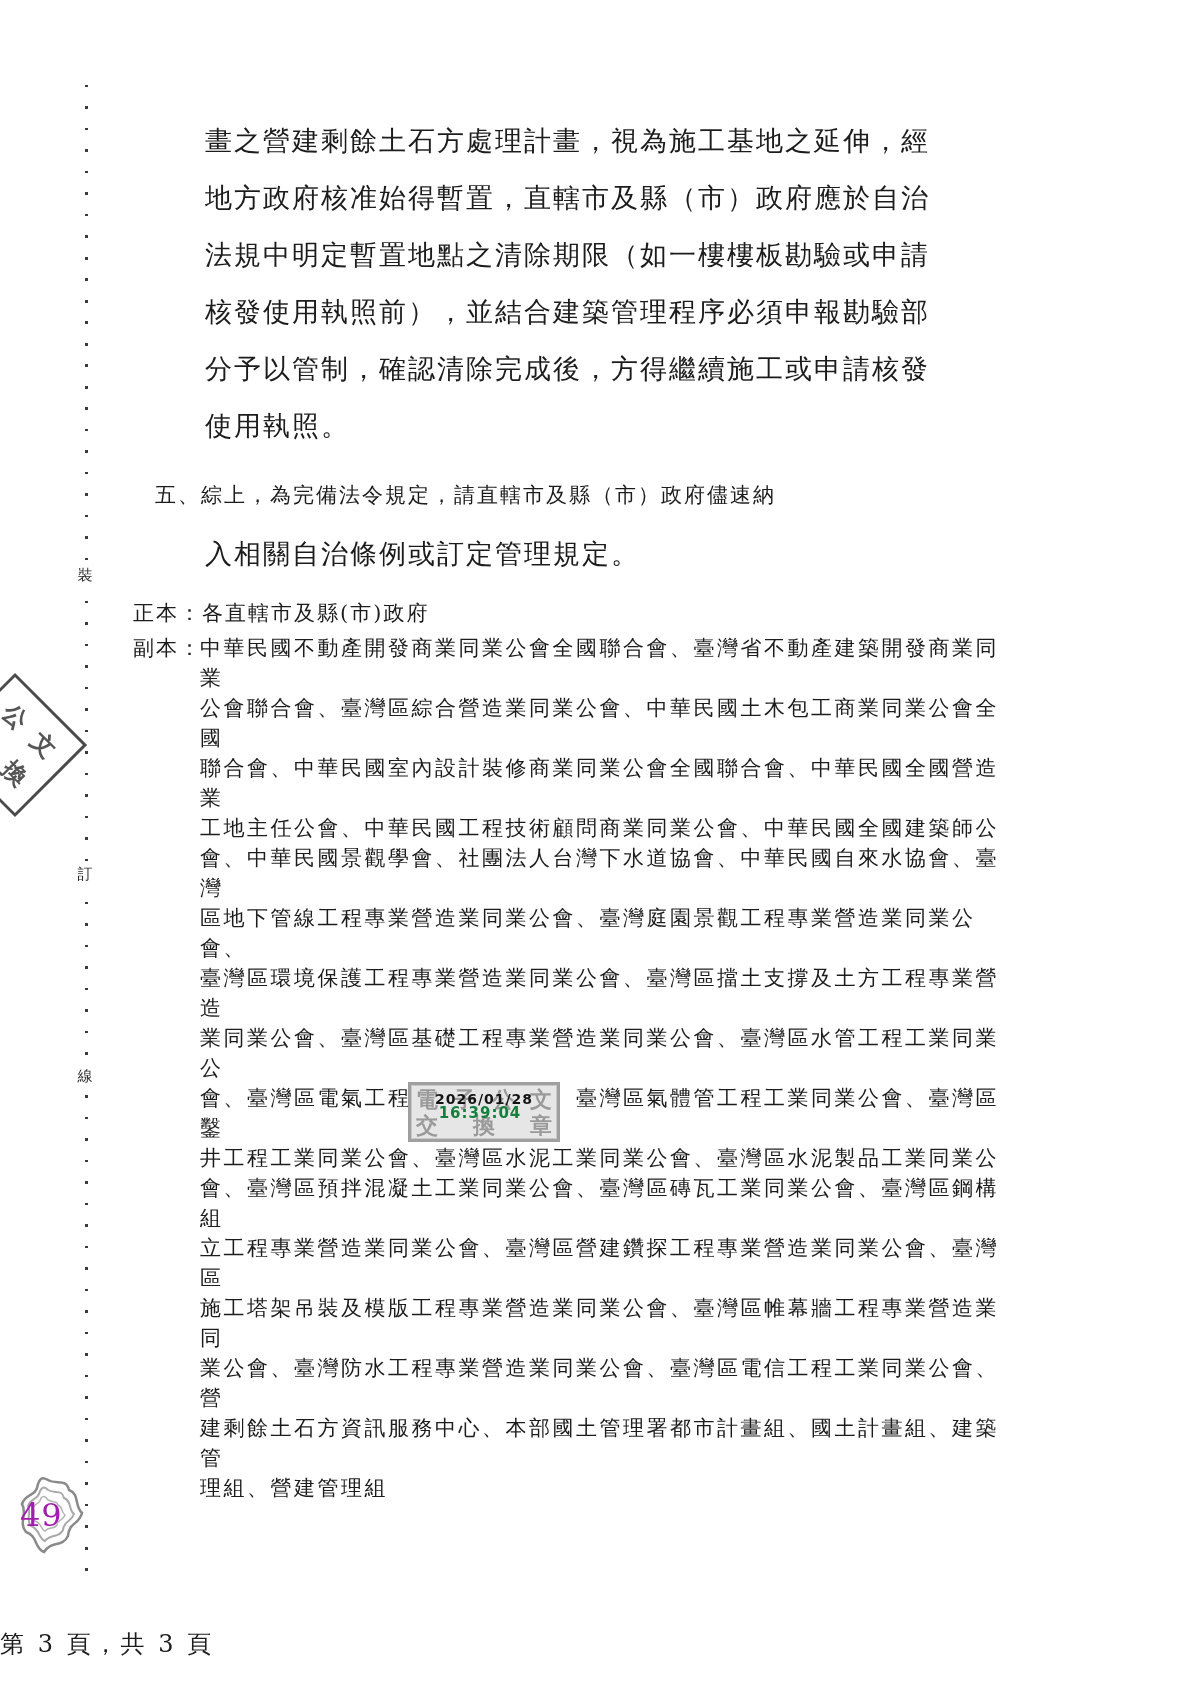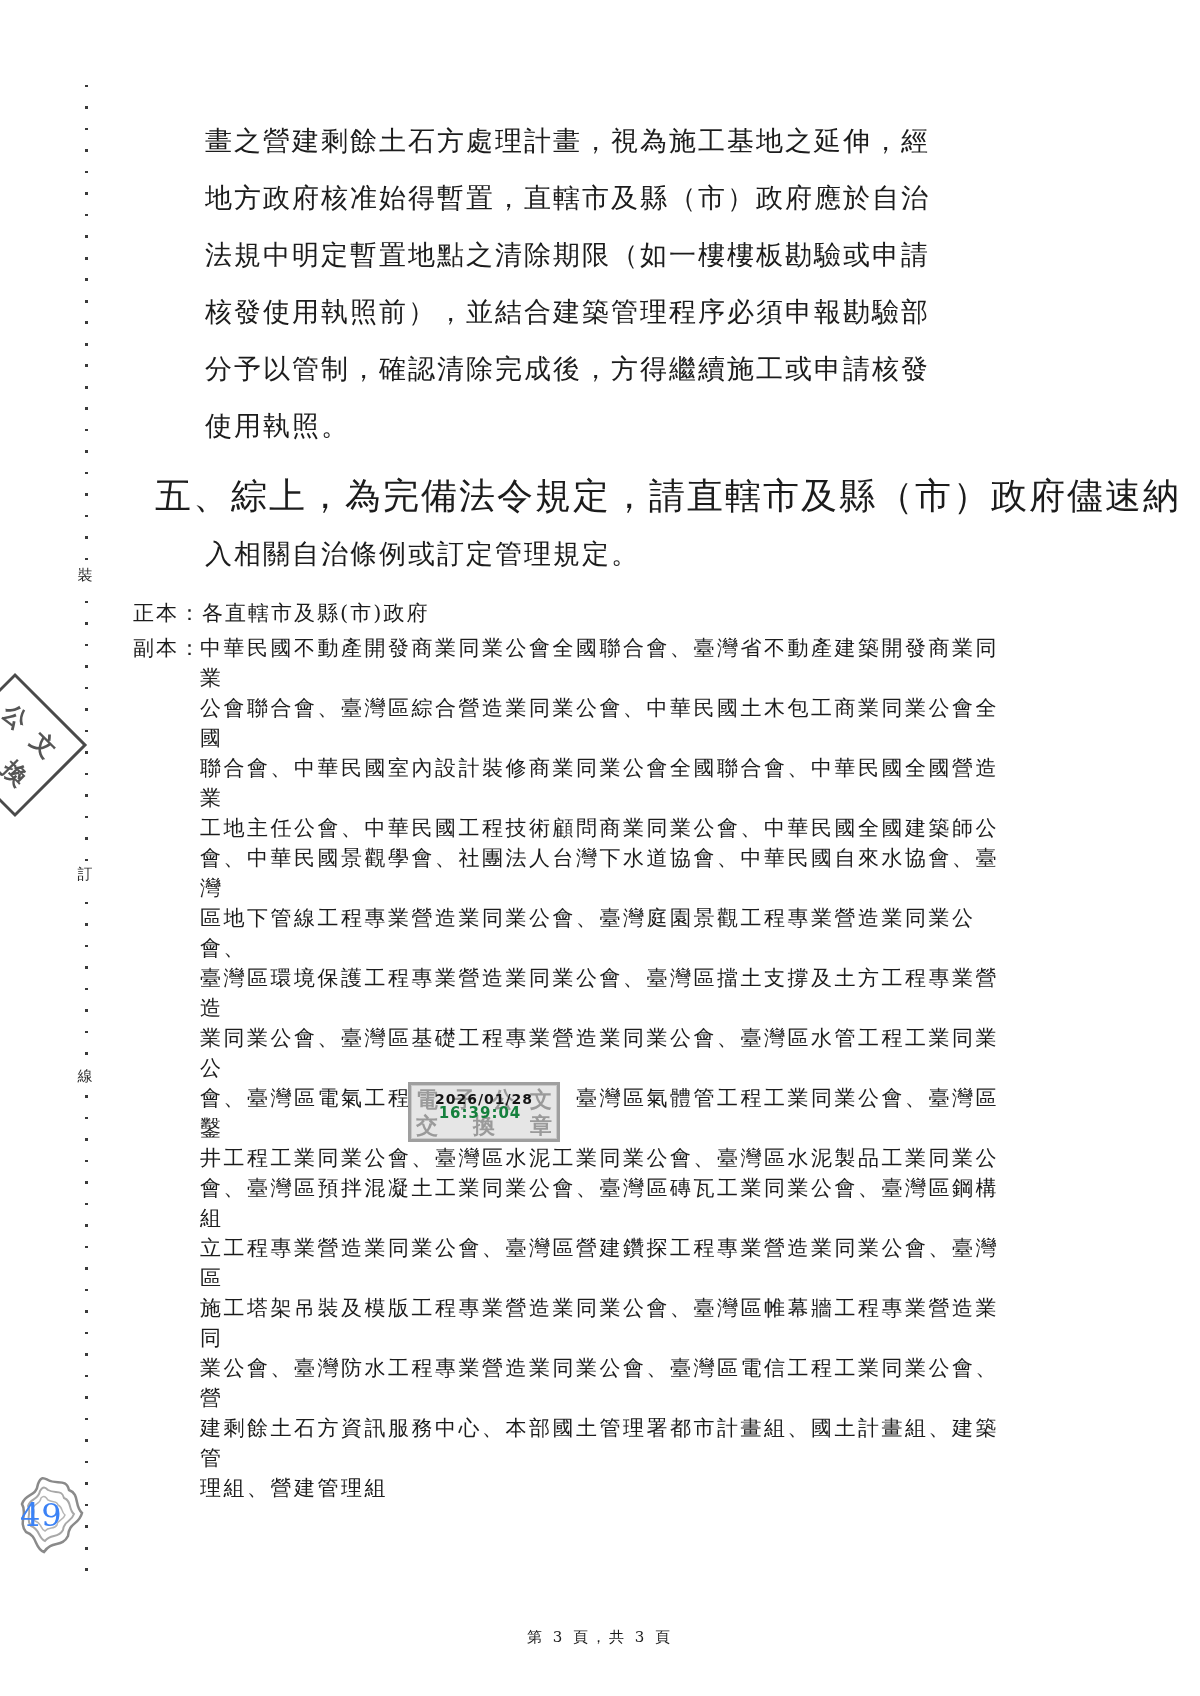--- a/index.html
+++ b/index.html
@@ -16,21 +16,21 @@
   }
   .bind-mark{
     left:85px;transform:translateX(-50%);
     font-size:15px;color:#2c2c2c;background:#fff;padding:3px 1px;line-height:1;
   }
   
   .para{
     left:205px;top:112px;font-size:27px;line-height:57px;letter-spacing:2px;
     white-space:pre-line;
   }
-  .item5-l1{left:155px;top:467px;font-size:36px;line-height:57px;letter-spacing:2px;}
+  .item5-l1{left:155px;top:467px;font-size:21px;line-height:57px;letter-spacing:2px;}
   .item5-l2{left:205px;top:525px;font-size:27px;line-height:57px;letter-spacing:2px;}
   .copyline{font-size:21px;line-height:26px;letter-spacing:2px;}
   .zhengben{left:133px;top:600px;}
   .fuben-label{left:133px;top:635px;}
   .fuben-body{
     left:200px;top:633px;width:800px;font-size:21px;line-height:30px;
     letter-spacing:2.5px;white-space:pre-line;
   }
   
   .exg-stamp{
@@ -60,25 +60,25 @@
     border:3px solid #4a4a4a;transform:rotate(45deg);
     display:flex;flex-wrap:wrap;align-content:center;justify-content:center;
   }
   .edge-stamp span{
     width:40px;height:40px;display:flex;align-items:center;justify-content:center;
     color:#555;font-size:24px;font-weight:bold;
   }
   
   .gear-seal{left:10px;top:1468px;width:78px;height:108px;}
   .gear-num{
-    position:absolute;left:10px;top:28px;font-size:32px;color:#3b82f6;
+    position:absolute;left:10px;top:28px;font-size:32px;color:#a21caf;
     letter-spacing:1px;
   }
   .footer{
-    left:0;right:0;top:1628px;text-align:center;font-size:15px;letter-spacing:3px;
+    left:0;right:0;top:1628px;text-align:left;font-size:24px;letter-spacing:3px;
   }
 </style>
 </head>
 <body>
 
 <div class="abs bind-line"></div>
 <div class="abs bind-mark" style="top:565px">裝</div>
 <div class="abs bind-mark" style="top:864px">訂</div>
 <div class="abs bind-mark" style="top:1066px">線</div>
 

